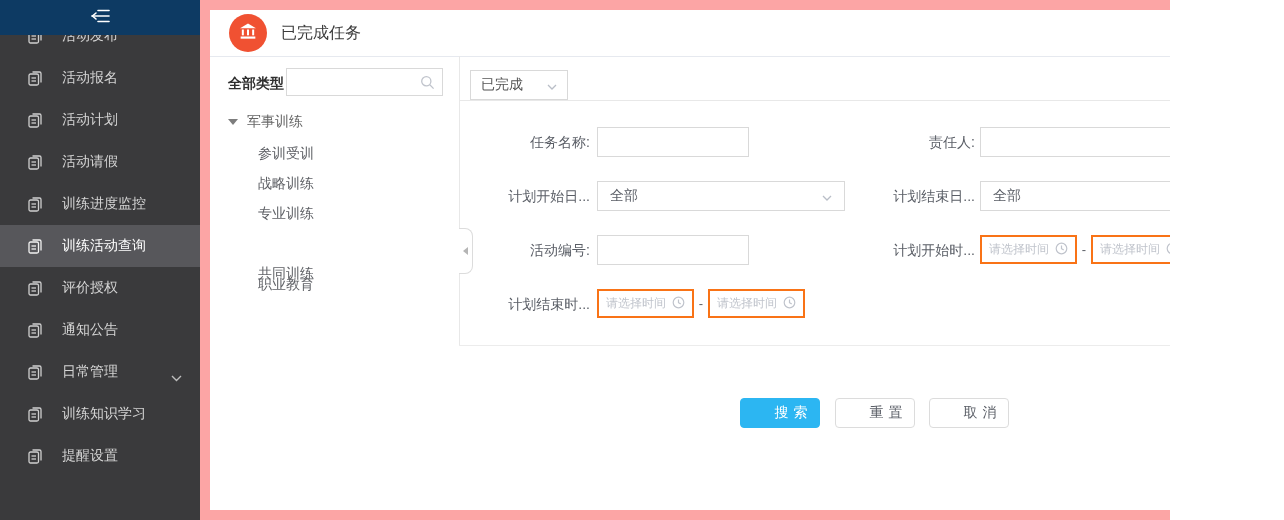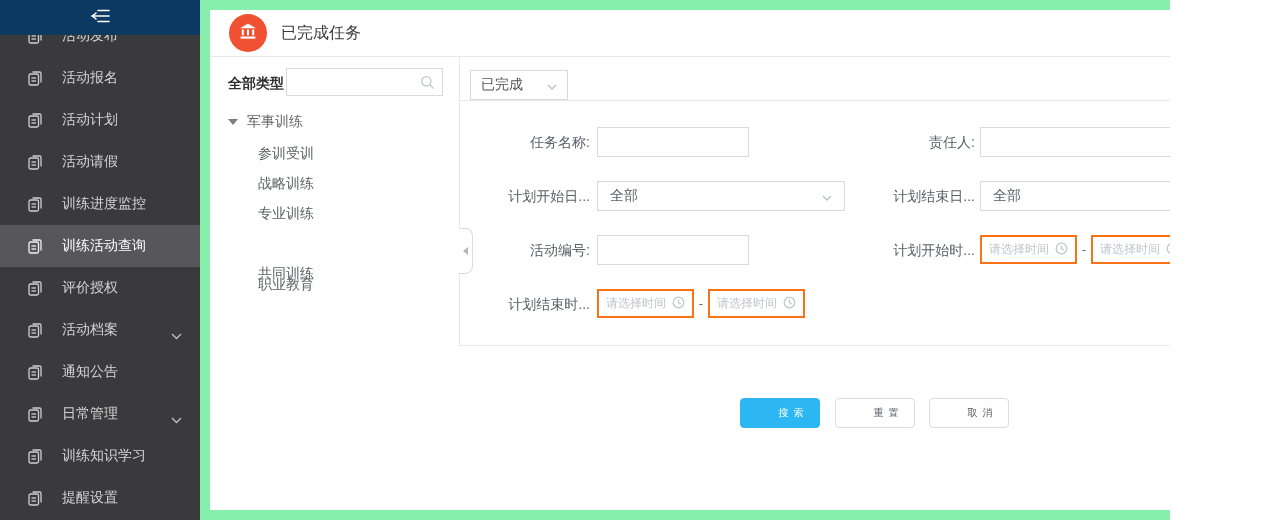--- a/index.html
+++ b/index.html
@@ -1,16 +1,16 @@
 <!DOCTYPE html>
 <html><head>
 <meta charset="utf-8">
 <style>
   html,body{margin:0;padding:0;}
-  .app{position:relative;width:1170px;height:520px;background:#86efac;
+  .app{position:relative;width:1170px;height:520px;background:#fca5a5;
        font-family:"Liberation Sans",sans-serif;overflow:hidden;}
 
   
   .sidebar{position:absolute;left:0;top:0;width:200px;height:520px;background:#3a3a3c;z-index:2;}
   .sidebar-header{position:absolute;left:0;top:0;width:200px;height:35px;background:#0d3a63;
                   display:flex;align-items:center;justify-content:center;z-index:3;}
   .sidebar-nav{position:absolute;left:0;top:15px;width:200px;}
   .nav-item{position:relative;height:42px;color:#d4d4d4;font-size:14px;cursor:pointer;}
   .nav-item.selected{background:#57575b;color:#ffffff;}
   .nav-icon{position:absolute;left:26px;top:50%;margin-top:-9px;width:18px;height:18px;}
@@ -70,21 +70,21 @@
   .f-input .mag{position:absolute;right:9px;top:7px;width:15px;height:15px;}
   .f-select{position:absolute;height:30px;border:1px solid #d9d9d9;box-sizing:border-box;background:#fff;
               display:flex;align-items:center;justify-content:space-between;padding:0 12px;
               font-size:14px;color:#5a5e66;cursor:pointer;}
   .time-box{position:absolute;height:29px;border:2px solid #f97316;box-sizing:border-box;background:#fff;
               display:flex;align-items:center;justify-content:space-between;padding:0 7px;
               font-size:12px;color:#c0c4cc;cursor:pointer;}
   .range-dash{position:absolute;width:14px;text-align:center;font-size:13px;color:#5a5e66;line-height:29px;}
 
   
-  .btn{position:absolute;width:80px;height:30px;border-radius:4px;font-size:10px;cursor:pointer;
+  .btn{position:absolute;width:80px;height:30px;border-radius:4px;font-size:14px;cursor:pointer;
        display:flex;align-items:center;justify-content:center;font-family:inherit;padding-left:28px;}
   .btn-primary{background:#2cb6f2;border:1px solid #2cb6f2;color:#fff;}
   .btn-plain{background:#fff;border:1px solid #dcdcdc;color:#5a5e66;}
 </style>
 </head>
 <body>
 
 <div class="app">
 
   <aside class="sidebar">
@@ -162,32 +162,20 @@
             </svg></span>
         <span class="nav-label">评价授权</span>
       </div>
       <div class="nav-item">
         <span class="nav-icon"><svg width="18" height="18" viewBox="0 0 18 18" fill="none" stroke="#cfcfcf" stroke-width="1.3">
               <path d="M6.5 3 h7 a1.5 1.5 0 0 1 1.5 1.5 v9"></path>
               <rect x="3" y="5" width="9.5" height="11" rx="1.5"></rect>
               <line x1="5.5" y1="9" x2="10" y2="9"></line>
               <line x1="5.5" y1="12" x2="10" y2="12"></line>
             </svg></span>
-        <span class="nav-label">活动档案</span>
-        <span class="nav-chevron"><svg width="11" height="7" viewBox="0 0 11 7" fill="none" stroke="#bdbdbd" stroke-width="1.4">
-              <polyline points="1,1 5.5,5.5 10,1"></polyline>
-            </svg></span>
-      </div>
-      <div class="nav-item">
-        <span class="nav-icon"><svg width="18" height="18" viewBox="0 0 18 18" fill="none" stroke="#cfcfcf" stroke-width="1.3">
-              <path d="M6.5 3 h7 a1.5 1.5 0 0 1 1.5 1.5 v9"></path>
-              <rect x="3" y="5" width="9.5" height="11" rx="1.5"></rect>
-              <line x1="5.5" y1="9" x2="10" y2="9"></line>
-              <line x1="5.5" y1="12" x2="10" y2="12"></line>
-            </svg></span>
         <span class="nav-label">通知公告</span>
       </div>
       <div class="nav-item">
         <span class="nav-icon"><svg width="18" height="18" viewBox="0 0 18 18" fill="none" stroke="#cfcfcf" stroke-width="1.3">
               <path d="M6.5 3 h7 a1.5 1.5 0 0 1 1.5 1.5 v9"></path>
               <rect x="3" y="5" width="9.5" height="11" rx="1.5"></rect>
               <line x1="5.5" y1="9" x2="10" y2="9"></line>
               <line x1="5.5" y1="12" x2="10" y2="12"></line>
             </svg></span>
         <span class="nav-label">日常管理</span>

